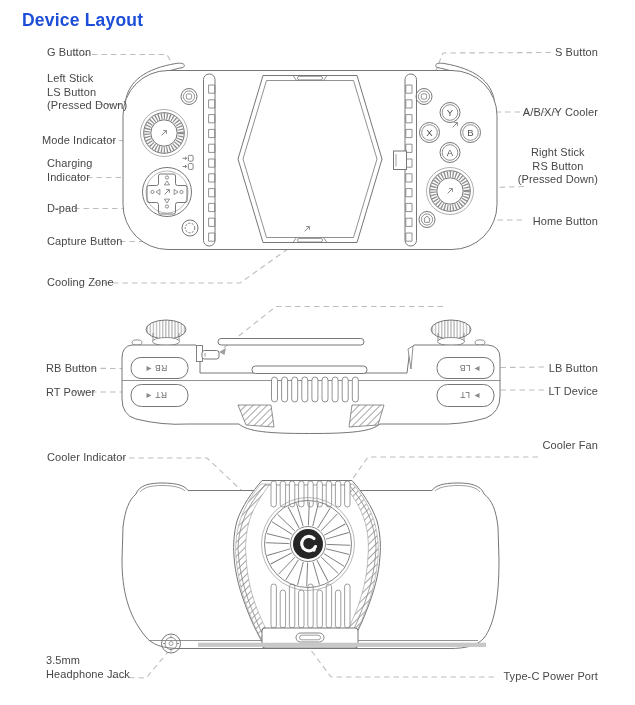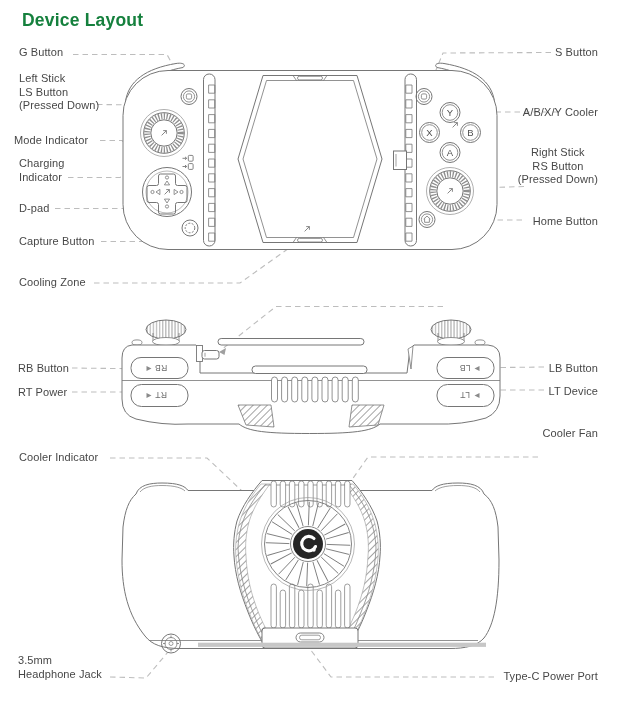--- a/index.html
+++ b/index.html
@@ -1,21 +1,21 @@
 <!DOCTYPE html>
 <html><head>
 <meta charset="utf-8">
 <style>
   html,body{margin:0;padding:0;background:#fff;}
   .page{position:relative;width:635px;height:705px;background:#fff;overflow:hidden;
         font-family:"Liberation Sans",sans-serif;}
   .title{position:absolute;left:22px;top:9px;font-size:17.5px;line-height:22px;font-weight:700;
-         color:#15803d;letter-spacing:.2px;text-align:center;}
+         color:#1d4ed8;letter-spacing:.2px;text-align:center;}
   .lbl{position:absolute;font-size:11px;line-height:13.5px;font-weight:400;color:#474747;
-       letter-spacing:.1px;white-space:nowrap;}
+       letter-spacing:.1px;white-space:nowrap;margin-left:28px;}
   .lbl.r{text-align:center;}
   svg.art{position:absolute;left:0;top:0;}
   svg.art text{font-family:"Liberation Sans",sans-serif;}
   .dev-letter{font-size:9.5px;fill:#4f4f4f;}
   .dev-mark{font-size:8.5px;fill:#6d6d6d;letter-spacing:.4px;}
 </style>
 </head>
 <body>
 
 <div class="page">
@@ -344,16 +344,16 @@
 <div class="lbl r" style="right:37px;top:46px">S Button</div>
 <div class="lbl r" style="right:37px;top:106px">A/B/X/Y Cooler</div>
 <div class="lbl r" style="right:37px;top:146px">
   <div>Right Stick</div>
   <div>RS Button</div>
   <div>(Pressed Down)</div>
 </div>
 <div class="lbl r" style="right:37px;top:215px">Home Button</div>
 <div class="lbl r" style="right:37px;top:362px">LB Button</div>
 <div class="lbl r" style="right:37px;top:385px">LT Device</div>
-<div class="lbl r" style="right:37px;top:427px">Cooler Fan</div>
+<div class="lbl r" style="right:37px;top:439px">Cooler Fan</div>
 <div class="lbl r" style="right:37px;top:670px">Type-C Power Port</div>
 
 </div>
 
 </body></html>

